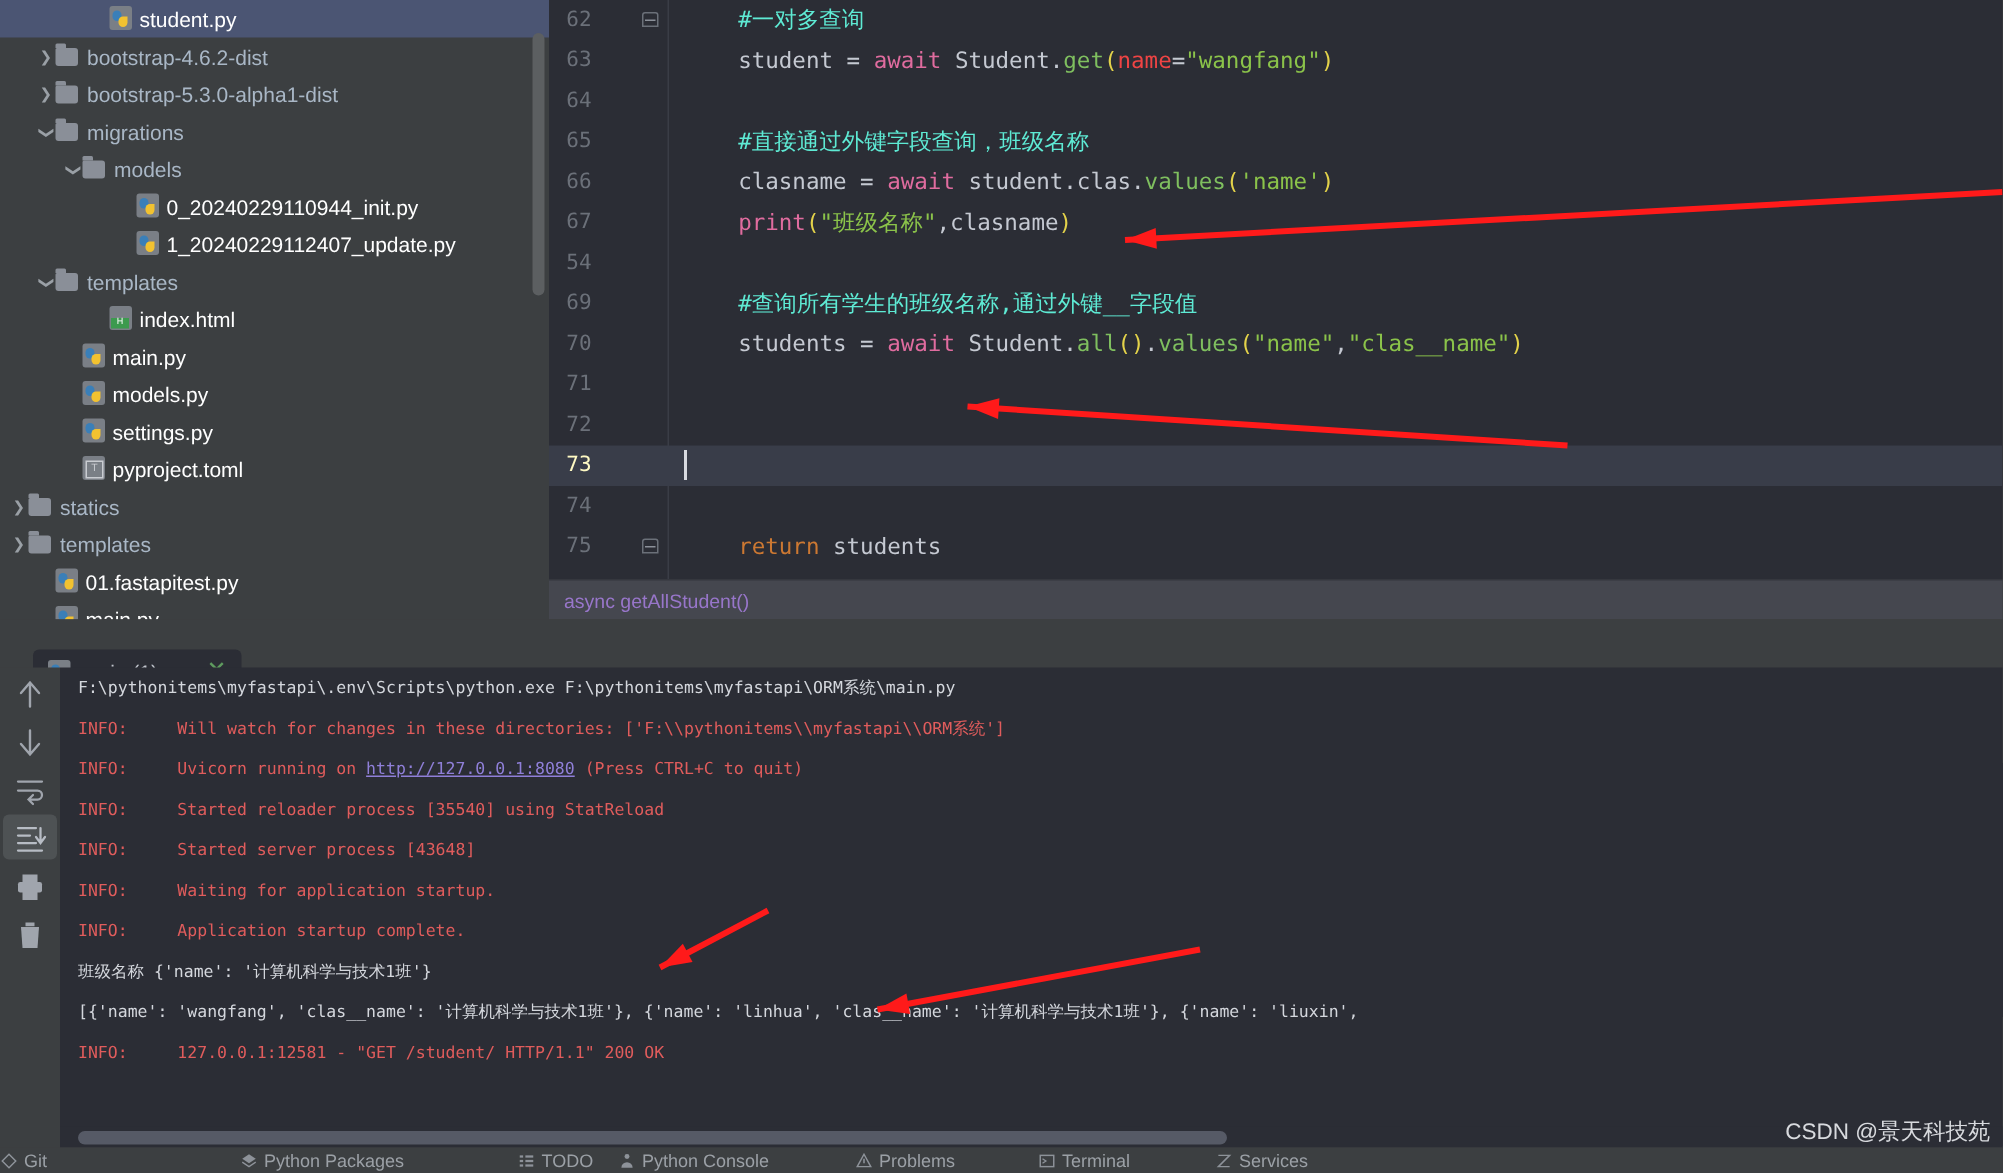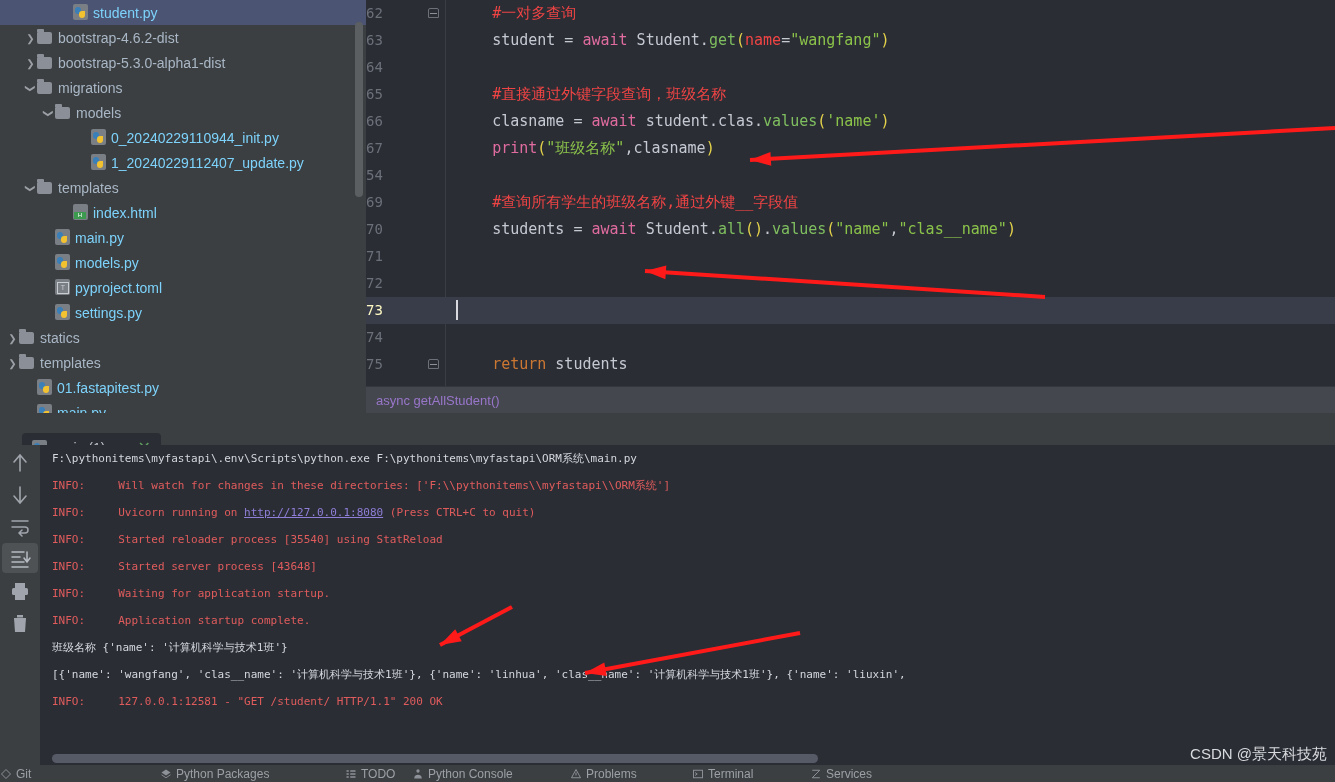--- a/index.html
+++ b/index.html
@@ -58,21 +58,21 @@
   }
   .toml-ico{
     display:inline-block;width:15px;height:16px;vertical-align:-3px;margin-right:5px;
     position:relative;background:#7a7f86;border-radius:2px;
   }
   .toml-ico:after{
     content:"T";position:absolute;left:2px;top:3px;width:10px;height:10px;
     border:1px solid #c9ccd1;color:#c9ccd1;font-size:7px;line-height:10px;text-align:center;
     font-family:"Liberation Sans",sans-serif;
   }
-  .name-red{color:#7dd3fc;}
+  .name-red{color:#ffffff;}
   .name-gray{color:#a9b7c6;}
   #tree-scrollbar{
     position:absolute;right:3px;top:22px;width:8px;height:175px;
     background:#5c5f61;border-radius:4px;
   }
 
   
   #editor{
     position:absolute;left:366px;top:0;right:0;height:386px;
     background:#2b2d35;overflow:hidden;
@@ -80,36 +80,36 @@
   #gutter{
     position:absolute;left:0;top:0;width:80px;height:100%;
     background:#2b2d35;
   }
   .code-line{
     position:relative;height:27px;line-height:27px;white-space:pre;
     font-family:"DejaVu Sans Mono","Liberation Mono",monospace;font-size:15px;
   }
   .code-line.current{background:#393d49;}
   .ln{
-    position:absolute;left:0;width:40px;text-align:left;color:#6b7079;font-size:14px;
+    position:absolute;left:0;width:40px;text-align:center;color:#6b7079;font-size:14px;
   }
   .current .ln{color:#fef9c3;}
   .fold{
     position:absolute;left:62px;top:8px;width:11px;height:10px;
     border:1px solid #6b7079;border-radius:2px 2px 0 0;
     box-sizing:border-box;
   }
   .fold:after{
     content:"";position:absolute;left:1px;top:4px;width:7px;height:1px;background:#8b9099;
   }
   .code-text{position:absolute;left:90px;top:0;}
   #gutter-sep{
     position:absolute;left:79px;top:0;width:1px;height:386px;background:#3a3d46;
   }
-  .c-comment{color:#ef4444;}
+  .c-comment{color:#5eead4;}
   .c-kw{color:#cc7832;}
   .c-kw2{color:#e06c9f;}
   .c-fn{color:#7fbf5f;}
   .c-str{color:#8bc34a;}
   .c-param{color:#ef4444;}
   .c-paren{color:#e3d24a;}
   .c-plain{color:#c5c9d2;}
   #caret{
     position:absolute;left:90px;top:300px;width:2px;height:20px;background:#d8dae0;
   }
@@ -192,22 +192,22 @@
     <div class="tree-row"><span style="display:inline-block;width:24px"></span><span class="arrow">❯</span><span class="folder-ico"></span><span class="tw name-gray">bootstrap-4.6.2-dist</span></div>
     <div class="tree-row"><span style="display:inline-block;width:24px"></span><span class="arrow">❯</span><span class="folder-ico"></span><span class="tw name-gray">bootstrap-5.3.0-alpha1-dist</span></div>
     <div class="tree-row"><span style="display:inline-block;width:24px"></span><span class="arrow" style="transform: rotate(90deg); display: inline-block;">❯</span><span class="folder-ico"></span><span class="tw name-gray">migrations</span></div>
     <div class="tree-row"><span style="display:inline-block;width:42px"></span><span class="arrow" style="transform: rotate(90deg); display: inline-block;">❯</span><span class="folder-ico"></span><span class="tw name-gray">models</span></div>
     <div class="tree-row"><span style="display:inline-block;width:78px"></span><span class="arrow"></span><span class="py-ico"></span><span class="tw name-red">0_20240229110944_init.py</span></div>
     <div class="tree-row"><span style="display:inline-block;width:78px"></span><span class="arrow"></span><span class="py-ico"></span><span class="tw name-red">1_20240229112407_update.py</span></div>
     <div class="tree-row"><span style="display:inline-block;width:24px"></span><span class="arrow" style="transform: rotate(90deg); display: inline-block;">❯</span><span class="folder-ico"></span><span class="tw name-gray">templates</span></div>
     <div class="tree-row"><span style="display:inline-block;width:60px"></span><span class="arrow"></span><span class="html-ico"></span><span class="tw name-red">index.html</span></div>
     <div class="tree-row"><span style="display:inline-block;width:42px"></span><span class="arrow"></span><span class="py-ico"></span><span class="tw name-red">main.py</span></div>
     <div class="tree-row"><span style="display:inline-block;width:42px"></span><span class="arrow"></span><span class="py-ico"></span><span class="tw name-red">models.py</span></div>
+    <div class="tree-row"><span style="display:inline-block;width:42px"></span><span class="arrow"></span><span class="py-ico"></span><span class="tw name-red">settings.py</span></div>
     <div class="tree-row"><span style="display:inline-block;width:42px"></span><span class="arrow"></span><span class="toml-ico"></span><span class="tw name-red">pyproject.toml</span></div>
-    <div class="tree-row"><span style="display:inline-block;width:42px"></span><span class="arrow"></span><span class="py-ico"></span><span class="tw name-red">settings.py</span></div>
     <div class="tree-row"><span style="display:inline-block;width:6px"></span><span class="arrow">❯</span><span class="folder-ico"></span><span class="tw name-gray">statics</span></div>
     <div class="tree-row"><span style="display:inline-block;width:6px"></span><span class="arrow">❯</span><span class="folder-ico"></span><span class="tw name-gray">templates</span></div>
     <div class="tree-row"><span style="display:inline-block;width:24px"></span><span class="arrow"></span><span class="py-ico"></span><span class="tw name-red">01.fastapitest.py</span></div>
     <div class="tree-row"><span style="display:inline-block;width:24px"></span><span class="arrow"></span><span class="py-ico"></span><span class="tw name-red">main.py</span></div>
     <div id="tree-scrollbar"></div>
   </div>
 
 <div id="editor">
   <div id="gutter"></div>
   <div id="gutter-sep"></div>

